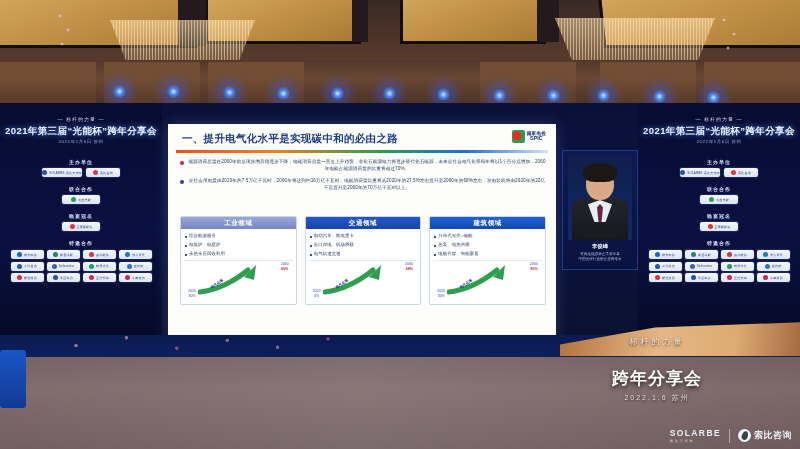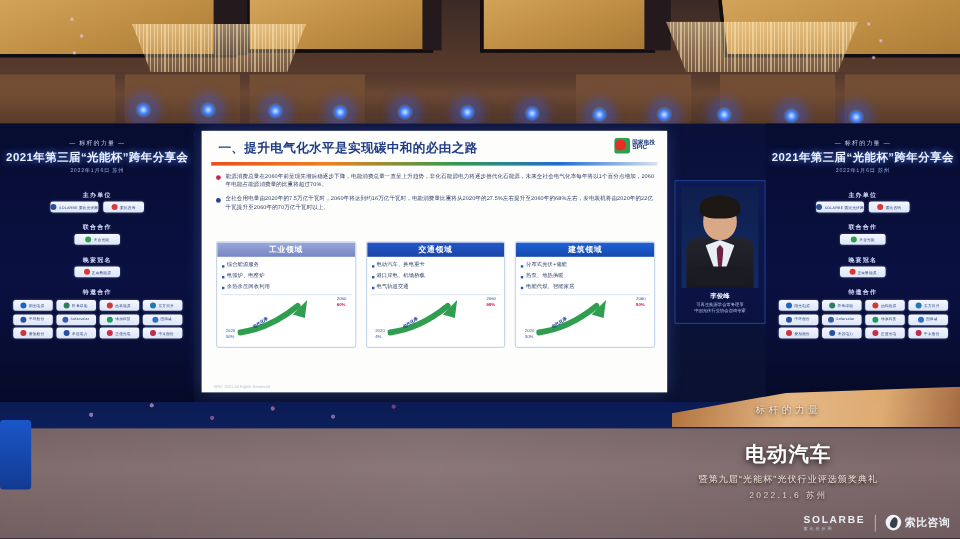--- a/index.html
+++ b/index.html
@@ -66,22 +66,22 @@
   .chip{background:linear-gradient(180deg,#f4f7ff,#dde5f7);border-radius:2px;
     height:9px;display:flex;align-items:center;justify-content:center;gap:2px;
     box-shadow:0 0 2px rgba(150,180,255,.5);}
   .chip i{display:block;width:5px;height:5px;border-radius:50%;flex:none;}
   .chip span{font-size:3px;color:#24407a;white-space:nowrap;letter-spacing:.2px;}
   .gridchips{position:absolute;width:100%;display:flex;flex-wrap:wrap;
     justify-content:center;gap:2.5px 3px;padding:0 6px;box-sizing:border-box;}
   .gridchips .chip{width:33px;}
 
   
-  .slide{position:absolute;left:168px;top:109px;width:388px;height:218px;
-    background:#fdfdfb;box-shadow:0 0 14px rgba(120,160,255,.25);}
+  .slide{position:absolute;left:168px;top:124px;width:388px;height:218px;
+    background:#fdfdfb;box-shadow:0 0 14px rgba(120,160,255,.25);text-align:center;}
   .slide-title{position:absolute;left:14px;top:8px;font-size:10.5px;font-weight:bold;
     color:#1f3c86;letter-spacing:.3px;}
   .slide-rule{position:absolute;left:8px;top:26px;width:372px;height:2.5px;
     background:linear-gradient(90deg,#e8501e 0%,#f0801e 26%,#2f9c4e 55%,#1f6fd0 78%,#d9e2ef 100%);}
   .spic{position:absolute;right:10px;top:6px;display:flex;align-items:center;gap:2px;}
   .spic .mark{width:13px;height:13px;border-radius:2px;
     background:radial-gradient(circle at 38% 45%,#e23024 0 42%,#2f9e4f 43% 100%);}
   .spic .txt{line-height:1;}
   .spic .txt b{display:block;font-size:4.6px;color:#15347a;letter-spacing:.2px;}
   .spic .txt i{display:block;font-size:5.4px;color:#15347a;font-style:normal;font-weight:bold;}
@@ -540,23 +540,22 @@
   </div>
 
   <div class="lower"></div>
   <div class="glitter"></div>
   <div class="gold-swoosh"></div>
 
   <div class="tblock">
     <div class="tk">标杆的力量</div>
     <div class="tmain">
       <br>
-      <span>电动汽车</span>
-    </div>
-    <div class="tsub2">暨第九届“光能杯”光伏行业评选颁奖典礼</div>
+      <span>跨年分享会</span>
+    </div>
     <div class="tdate">2022.1.6  苏州</div>
   </div>
 
   <div class="floor"></div>
   <div class="floorsheen"></div>
   <div class="leftbox"></div>
 
   <div class="logobar">
     <div class="lg">
       <div>

